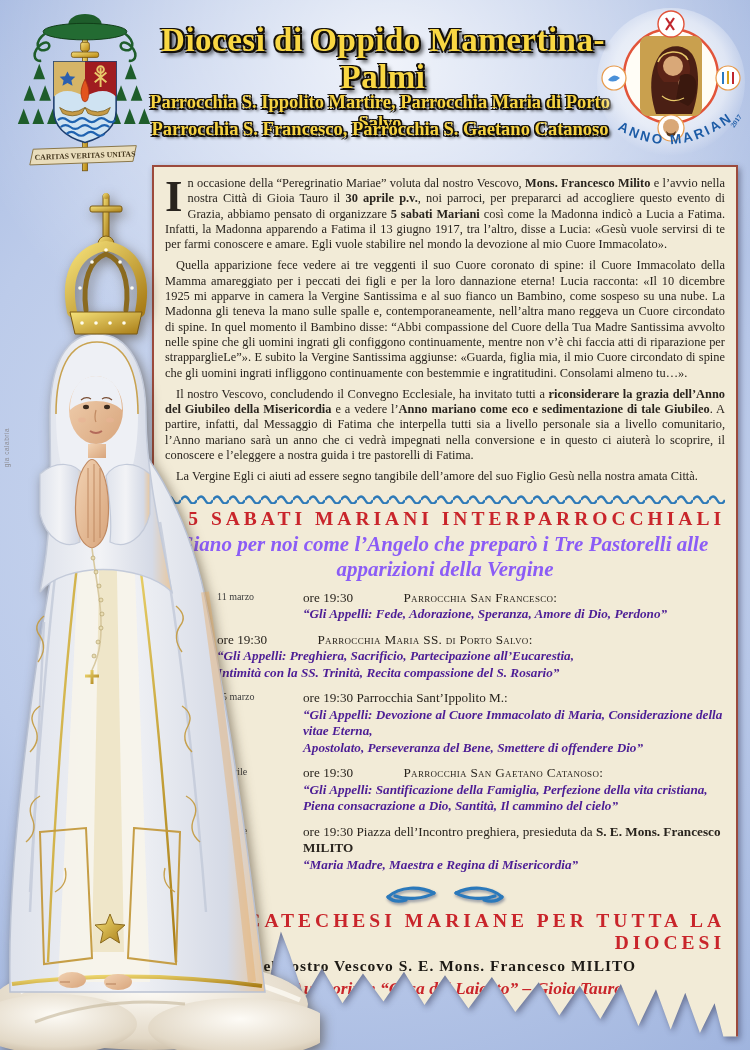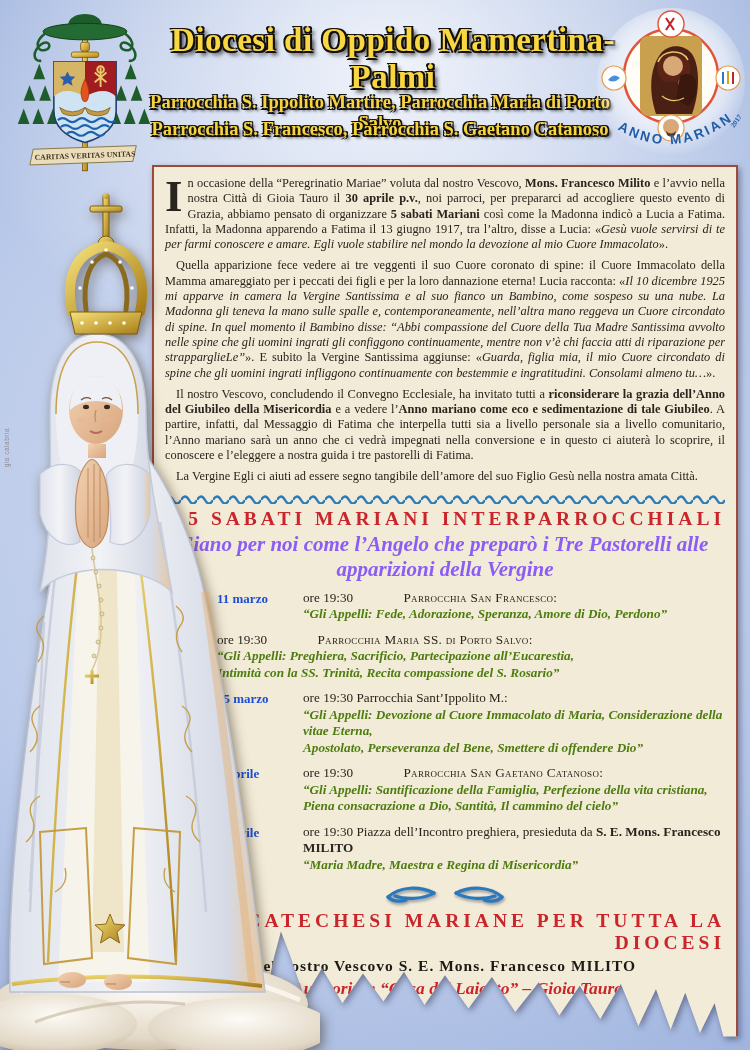--- a/index.html
+++ b/index.html
@@ -6,53 +6,53 @@
   .page{position:relative;width:750px;height:1050px;overflow:hidden;
     font-family:"Liberation Serif",serif;
     background:
       radial-gradient(ellipse 95% 55% at 52% 6%, rgba(255,255,255,.78), rgba(255,255,255,0) 60%),
       radial-gradient(ellipse 130% 95% at 45% 48%, #d2ddf1 0%, #bccbea 40%, #9db2dd 72%, #8099cf 100%);
   }
   
   .hdr{position:absolute;left:0;top:0;width:750px;height:165px;z-index:6;}
   .diocese-title{position:absolute;left:158px;top:22px;width:450px;text-align:center;
     font-size:33px;font-weight:bold;color:#f9d743;letter-spacing:.5px;
-    text-shadow:-2px -1px 0 #14100a,2px -1px 0 #14100a,-1px 2px 0 #14100a,2px 2px 0 #14100a,4px 4px 4px rgba(0,0,0,.75);margin-left:10px;}
+    text-shadow:-2px -1px 0 #14100a,2px -1px 0 #14100a,-1px 2px 0 #14100a,2px 2px 0 #14100a,4px 4px 4px rgba(0,0,0,.75);}
   .parish-line{position:absolute;left:140px;width:480px;text-align:center;
     font-weight:bold;color:#f6d342;font-size:18.5px;
     text-shadow:-1.5px -1.5px 0 #14100a,1.5px -1.5px 0 #14100a,-1.5px 1.5px 0 #14100a,1.5px 1.5px 0 #14100a,3px 3px 3px rgba(0,0,0,.7);}
   .pl1{top:92px;} .pl2{top:119px;}
   .coat{position:absolute;left:12px;top:6px;}
   .amlogo{position:absolute;left:596px;top:4px;}
   
   .panel-wrap{position:absolute;left:152px;top:165px;width:586px;height:875px;z-index:2;
     filter:drop-shadow(2px 3px 3px rgba(30,30,60,.45));}
   .panel{width:100%;height:100%;background:#f2ebd7;border:2px solid #9c4a3c;box-sizing:border-box;
     clip-path:polygon(0 0,100% 0,100% 99.6%,97.5% 99.6%,96% 95.8%,93.5% 99.2%,91% 94.6%,88.5% 98.8%,86% 94.2%,83% 98.4%,80% 93.6%,76.5% 97.6%,73% 93.8%,69.5% 97.2%,66% 93.4%,62% 96.8%,58% 92.8%,54% 96.4%,50% 92.6%,46.5% 96%,43% 92.2%,39.5% 95.6%,36% 92.4%,32.5% 95.8%,29% 91.8%,26% 95.2%,23.5% 90.2%,22% 87.6%,20.8% 90.6%,19.5% 95%,16% 95.4%,12% 94.2%,8% 95.8%,4% 94.6%,0 95.6%);
     overflow:hidden;}
   .panel-inner{padding:9px 11px 0 11px;color:#29241e;}
   
   .intro p{margin:0;text-align:justify;font-size:12.4px;line-height:15.3px;}
   .intro p.indent{text-indent:11px;margin-top:6px;}
   .dropcap{float:left;font-size:45px;line-height:37px;padding:2px 5px 0 0;font-weight:bold;}
-  .b{font-weight:bold;} .i{font-style:italic;} .sc{font-variant:small-caps;letter-spacing:.3px;margin-left:47px;}
+  .b{font-weight:bold;} .i{} .sc{font-variant:small-caps;letter-spacing:.3px;margin-left:47px;}
   
   .wave{display:block;margin:7px auto 4px auto;}
   .orn{display:block;margin:4px auto 2px auto;filter:drop-shadow(1.5px 2px 1.5px rgba(20,40,90,.45));}
   
   .sec-title{text-align:right;color:#c9252b;font-weight:bold;font-size:19.5px;letter-spacing:4px;margin:4px 0 2px 0;}
   .sec-sub{text-align:center;color:#8b5cf6;font-weight:bold;font-style:italic;font-size:21px;margin:2px 0 8px 0;}
   .sec-line-bold{text-align:center;font-weight:bold;font-size:15.5px;letter-spacing:1px;margin:3px 0 2px 0;color:#1d1a15;}
   .sec-line-red{text-align:center;color:#c9252b;font-weight:bold;font-style:italic;font-size:17.5px;margin:3px 0 8px 0;}
   
   .ev{display:flex;padding-left:52px;margin:0 0 9px 0;}
-  .ev .dt{flex:none;width:86px;color:#1d4ed8;font-weight:bold;font-size:13px;padding-top:1px;}
+  .ev .dt{flex:none;width:86px;color:#404040;font-weight:normal;font-size:10px;padding-top:1px;}
   .ev .body{flex:1;font-size:13.2px;line-height:16.5px;}
   .ev .info{}
-  .ev .quote{font-weight:bold;font-style:italic;white-space:pre-line;color:#4d7c0f;}
+  .ev .quote{font-weight:bold;font-style:italic;white-space:pre-line;color:#4c1d95;}
   
   .cat{display:flex;padding-left:52px;margin:0 0 7px 0;font-size:13.2px;}
   .cat .dt{flex:none;width:86px;color:#e02424;font-weight:bold;}
   .cat .tm{flex:none;width:88px;}
   .cat .q{font-style:italic;color:#14100c;}
   
   .footer{position:absolute;left:152px;top:1016px;width:586px;text-align:left;z-index:1;
     font-weight:bold;font-size:15px;letter-spacing:1px;color:#23232e;text-shadow:0 1px 1px rgba(255,255,255,.4);margin-top:32px;}
   .credit{position:absolute;left:3px;top:428px;z-index:4;writing-mode:vertical-rl;transform:rotate(180deg);
     font-family:"Liberation Sans",sans-serif;font-size:6.5px;color:#8d8d94;letter-spacing:.5px;}

